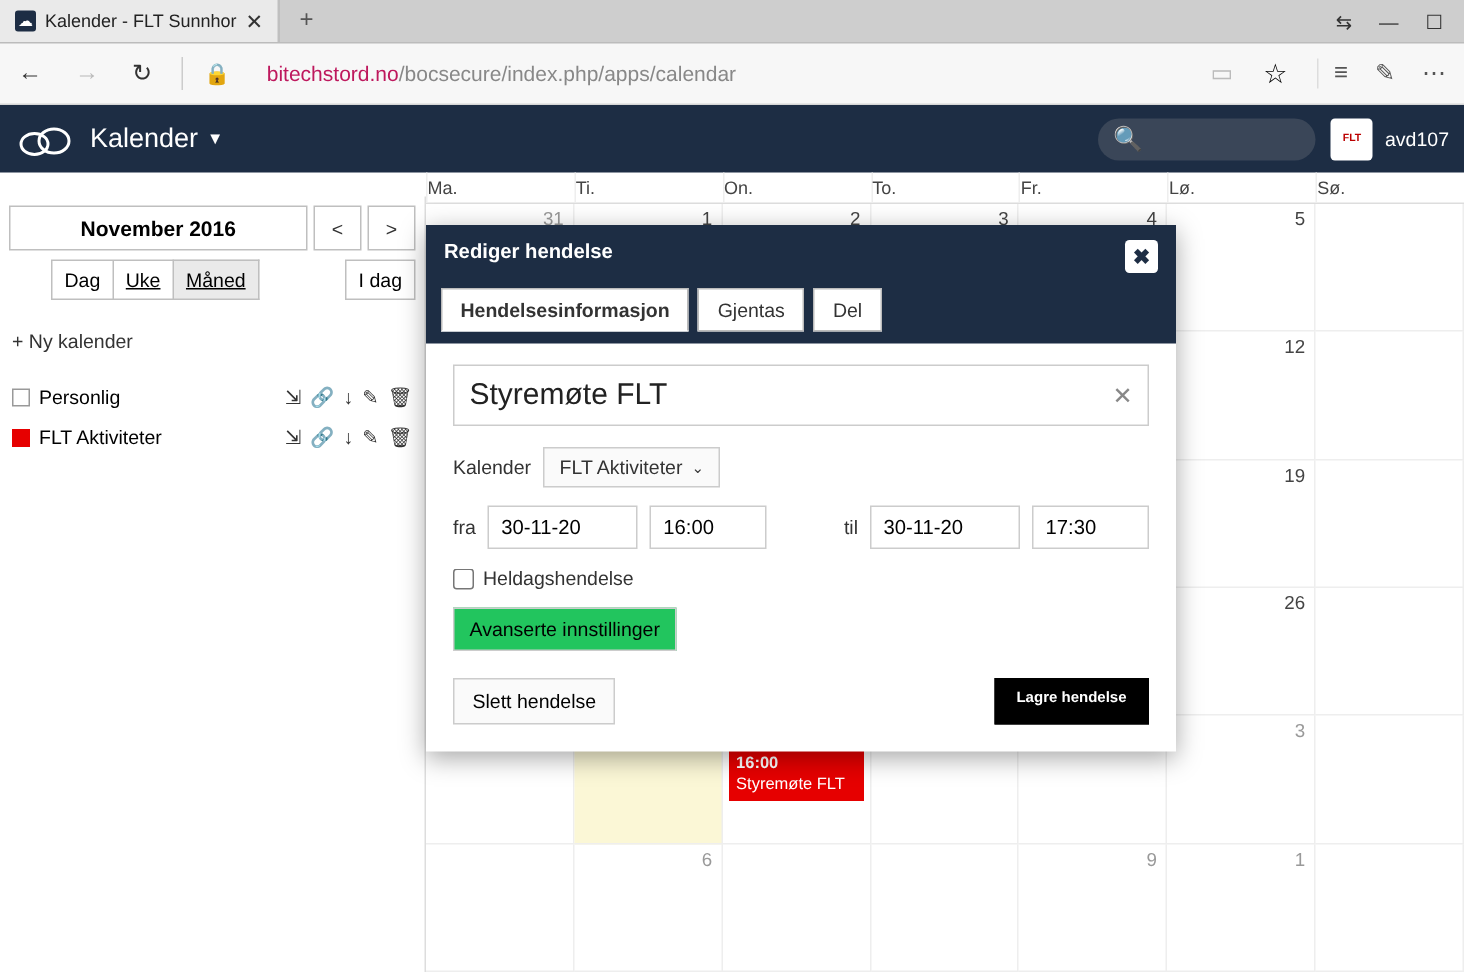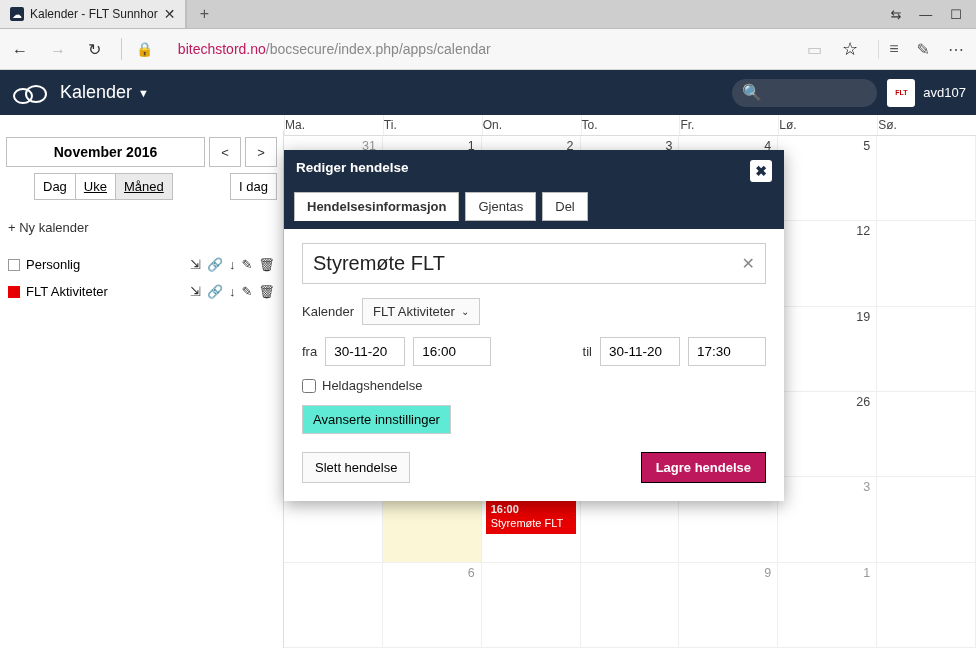--- a/index.html
+++ b/index.html
@@ -71,27 +71,27 @@
 .modal-tabs { background: #1d2d44; display: flex; gap: 6px; padding: 0 10px 8px 10px; text-align: right; }
 .modal-tab { background: #fff; border: 1px solid #bbb; padding: 6px 12px; font-size: 13px; color: #333; }
 .modal-tab.active { font-weight: bold; border-bottom: 1px solid #fff; }
 .modal-body { padding: 14px 18px 18px 18px; }
 .title-field { display: flex; align-items: center; border: 1px solid #ccc; padding: 8px 10px; margin-bottom: 14px; }
 .title-input { flex: 1; border: none; outline: none; font-size: 20px; color: #222; }
 .title-clear { color: #888; font-size: 16px; }
 .row { display: flex; align-items: center; gap: 8px; margin-bottom: 12px; font-size: 13px; color: #333; }
 .select-btn { border: 1px solid #ccc; background: #fafafa; padding: 5px 10px; font-size: 13px; display: inline-flex; align-items: center; gap: 6px; }
 .inputish { border: 1px solid #ccc; padding: 6px 8px; font-size: 13.5px; width: 78px; }
-.inputish.date { width: 80px; }
+.inputish.date { width: 100px; }
 .chk { display: flex; align-items: center; gap: 6px; font-size: 13px; margin-bottom: 12px; color: #333; }
 .chk input { width: 14px; height: 14px; }
-.adv-btn { border: 1px solid #ccc; background: #5eead4; padding: 6px 10px; font-size: 13px; margin-bottom: 18px; display: inline-block; }
+.adv-btn { border: 1px solid #ccc; background: #22c55e; padding: 6px 10px; font-size: 13px; margin-bottom: 18px; display: inline-block; }
 .modal-footer { display: flex; }
 .btn-light { border: 1px solid #ccc; background: #fafafa; padding: 7px 12px; font-size: 13px; }
-.btn-dark { margin-left: auto; background: #be185d; color: #fff; border: 1px solid #000; padding: 7px 14px; font-size: 13px; font-weight: bold; }
+.btn-dark { margin-left: auto; background: #000000; color: #fff; border: 1px solid #000; padding: 7px 14px; font-size: 10px; font-weight: bold; }
 </style>
 </head>
 <body>
 
 <div class="browser-titlebar">
   <div class="tab">
     <span class="favicon">☁</span>
     <span>Kalender - FLT Sunnhor</span>
     <span class="close">✕</span>
   </div>

